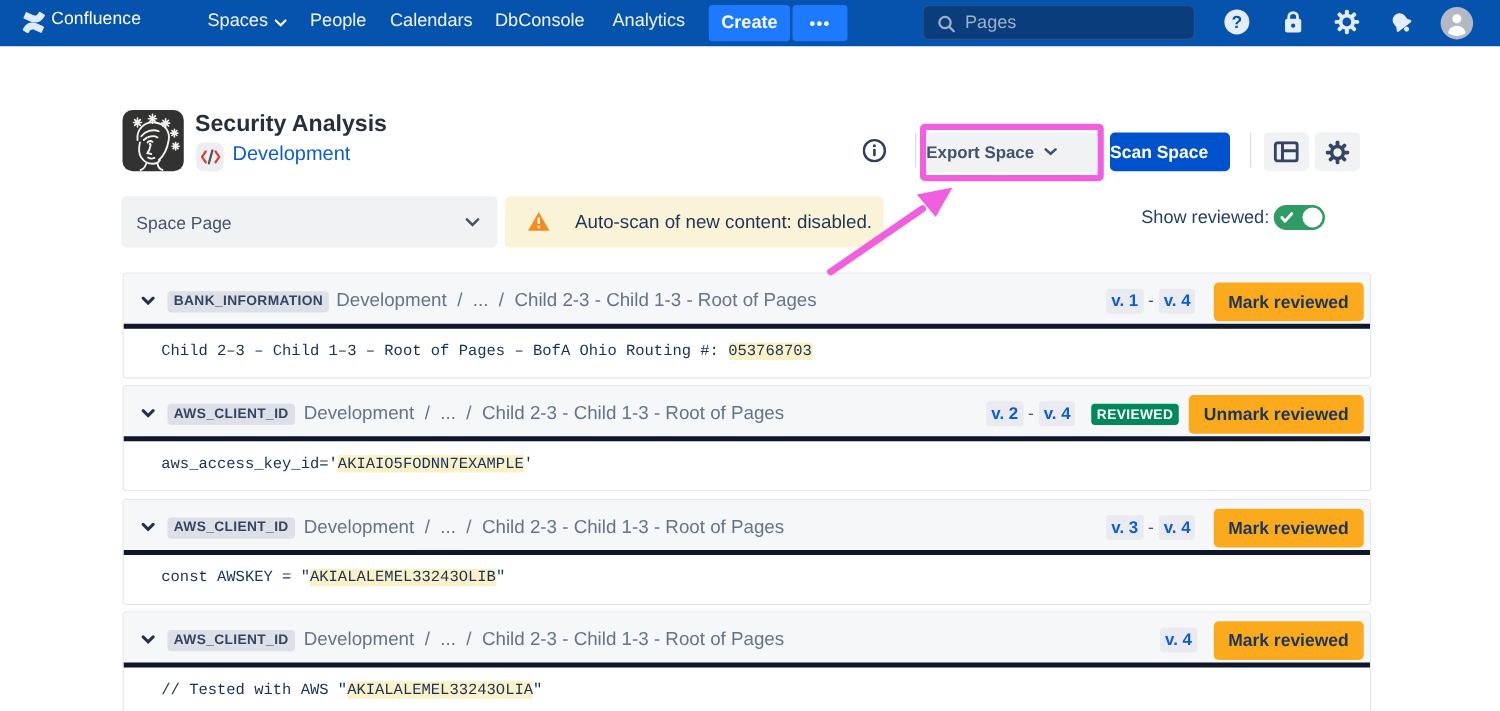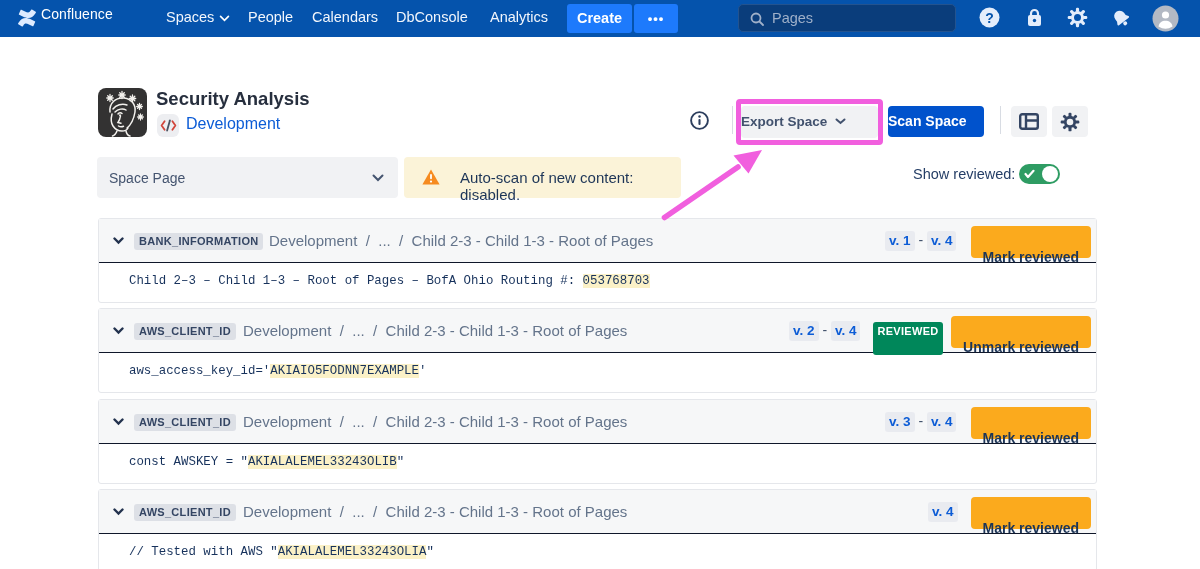--- a/index.html
+++ b/index.html
@@ -19,36 +19,36 @@
 .devlink{position:absolute;left:186px;top:115px;font-size:16px;color:#0C5CD6}
 .infoic{position:absolute;left:690px;top:111px}
 .vdiv{position:absolute;width:1px;background:#D8DCE3}
 .pinkbox{position:absolute;left:736px;top:99px;width:147px;height:46px;border:5px solid #F15FDE;border-radius:4px}
 .btn{position:absolute;border-radius:4px;font-size:15px;font-weight:700;text-align:left}
 .exportbtn{left:741px;top:106px;width:137px;height:32px;background:#F1F2F4;color:#42526E;line-height:32px;font-size:13.5px}
 .scanbtn{left:888px;top:106px;width:96px;height:31px;background:#0052CC;color:#fff;line-height:31px;font-size:14px}
 .iconbtn{position:absolute;top:106px;width:36px;height:31px;background:#F1F2F4;border-radius:4px}
 
 .selpage{position:absolute;left:97px;top:157px;width:301px;height:41px;background:#F1F2F4;border-radius:4px;color:#44546F;font-size:15px}
-.warnbox{position:absolute;left:404px;top:157px;width:277px;height:41px;background:#FBF3D8;border-radius:4px}
+.warnbox{position:absolute;left:404px;top:157px;width:303px;height:41px;background:#FBF3D8;border-radius:4px}
 .warnbox .wt{position:absolute;left:56px;top:12px;font-size:15px;color:#1D3557}
 .showrev{position:absolute;left:913px;top:166px;font-size:14.5px;color:#253E66}
 .toggle{position:absolute;left:1019px;top:164px;width:41px;height:20px;background:#2E9C63;border-radius:10px}
 .toggle .knob{position:absolute;right:2px;top:2px;width:16px;height:16px;background:#fff;border-radius:8px}
 
 .card{position:absolute;left:98px;width:999px;border:1px solid #E5E7EB;border-radius:3px;background:#fff}
-.cardhead{position:relative;height:44px;background:#F6F7F8;border-bottom:1px solid #0f172a}
+.cardhead{position:relative;height:44px;background:#F6F7F8;border-bottom:4px solid #0f172a}
 .cardbody{position:relative;height:39px}
 .chev{position:absolute;left:14px;top:18px}
 .tagbadge{position:absolute;left:35px;top:14px;height:17px;background:#DDE0E6;border-radius:3px;font-size:11px;font-weight:700;color:#344563;letter-spacing:0.3px;line-height:17px;padding:0 5px}
 .crumb{position:absolute;top:13px;font-size:15px;color:#64748B;white-space:nowrap}
 .vbadge{display:inline-block;height:20px;background:#E9EBF0;border-radius:3px;color:#0C5CD6;font-size:13.5px;font-weight:700;line-height:20px;padding:0 4px}
 .vwrap{position:absolute;top:12px;font-size:14px;color:#44546E;white-space:nowrap}
-.revbadge{display:inline-block;height:33px;background:#00875A;border-radius:3px;color:#fff;font-size:11px;font-weight:700;line-height:19px;padding:0 4px;vertical-align:0px;letter-spacing:0.3px}
-.markbtn{position:absolute;top:7px;right:5px;height:31px;background:#FBAA1D;border-radius:4px;color:#1D3557;font-size:14px;font-weight:700;line-height:31px;padding:16px 12px}
+.revbadge{display:inline-block;height:17px;background:#00875A;border-radius:3px;color:#fff;font-size:11px;font-weight:700;line-height:19px;padding:0 4px;vertical-align:0px;letter-spacing:0.3px}
+.markbtn{position:absolute;top:7px;right:5px;height:31px;background:#FBAA1D;border-radius:4px;color:#1D3557;font-size:14px;font-weight:700;line-height:31px;padding:0 12px}
 .code{position:absolute;left:30px;top:11px;font-family:"Liberation Mono",monospace;font-size:12.4px;color:#17325C;white-space:pre}
 .hl{background:#FBF1C7}
 </style></head>
 <body>
 <div class="nav">
   <svg class="logo" viewBox="0 0 32 32">
       <g fill="#DEEBFF">
         <path d="M1.2 24c-.33.54-.7 1.16-1.02 1.66-.3.48-.15 1.1.34 1.4l6.6 4.06c.48.3 1.12.14 1.4-.34.26-.44.6-1.02.97-1.63 2.61-4.31 5.24-3.78 9.98-1.52l6.54 3.11c.5.24 1.1.02 1.36-.51l3.14-7.1c.22-.5 0-1.1-.5-1.33-1.38-.65-4.13-1.95-6.6-3.14-8.91-4.28-16.46-4-22.21 5.34z"></path>
         <path d="M1.2 24c-.33.54-.7 1.16-1.02 1.66-.3.48-.15 1.1.34 1.4l6.6 4.06c.48.3 1.12.14 1.4-.34.26-.44.6-1.02.97-1.63 2.61-4.31 5.24-3.78 9.98-1.52l6.54 3.11c.5.24 1.1.02 1.36-.51l3.14-7.1c.22-.5 0-1.1-.5-1.33-1.38-.65-4.13-1.95-6.6-3.14-8.91-4.28-16.46-4-22.21 5.34z" transform="rotate(180 16 16)"></path>
       </g>

